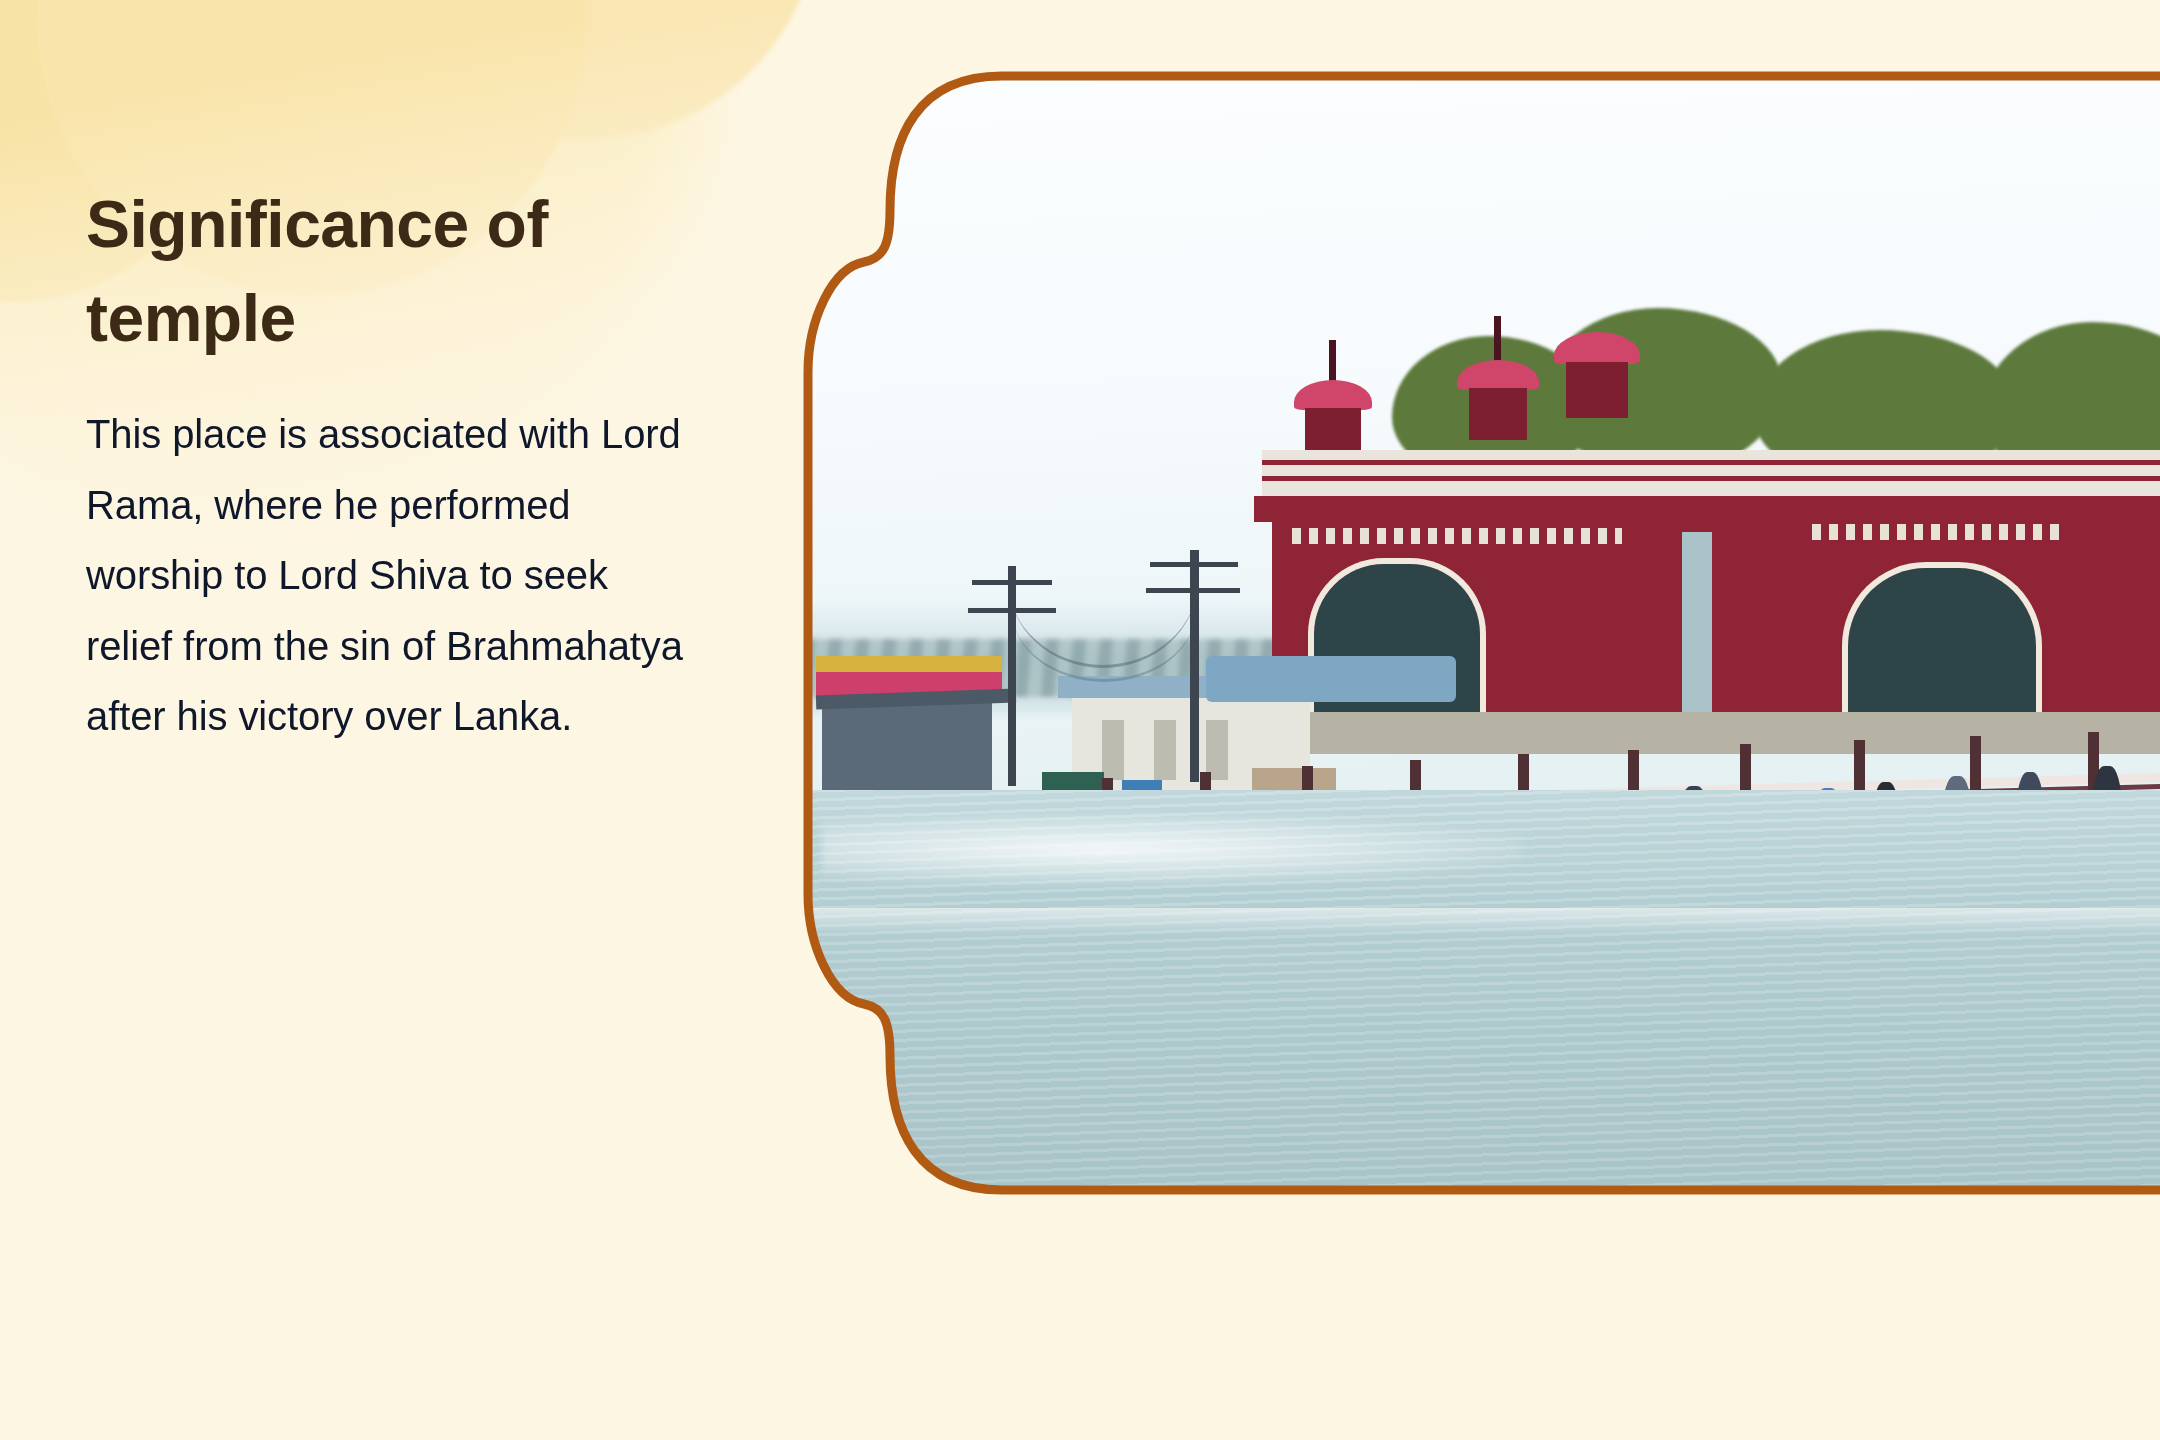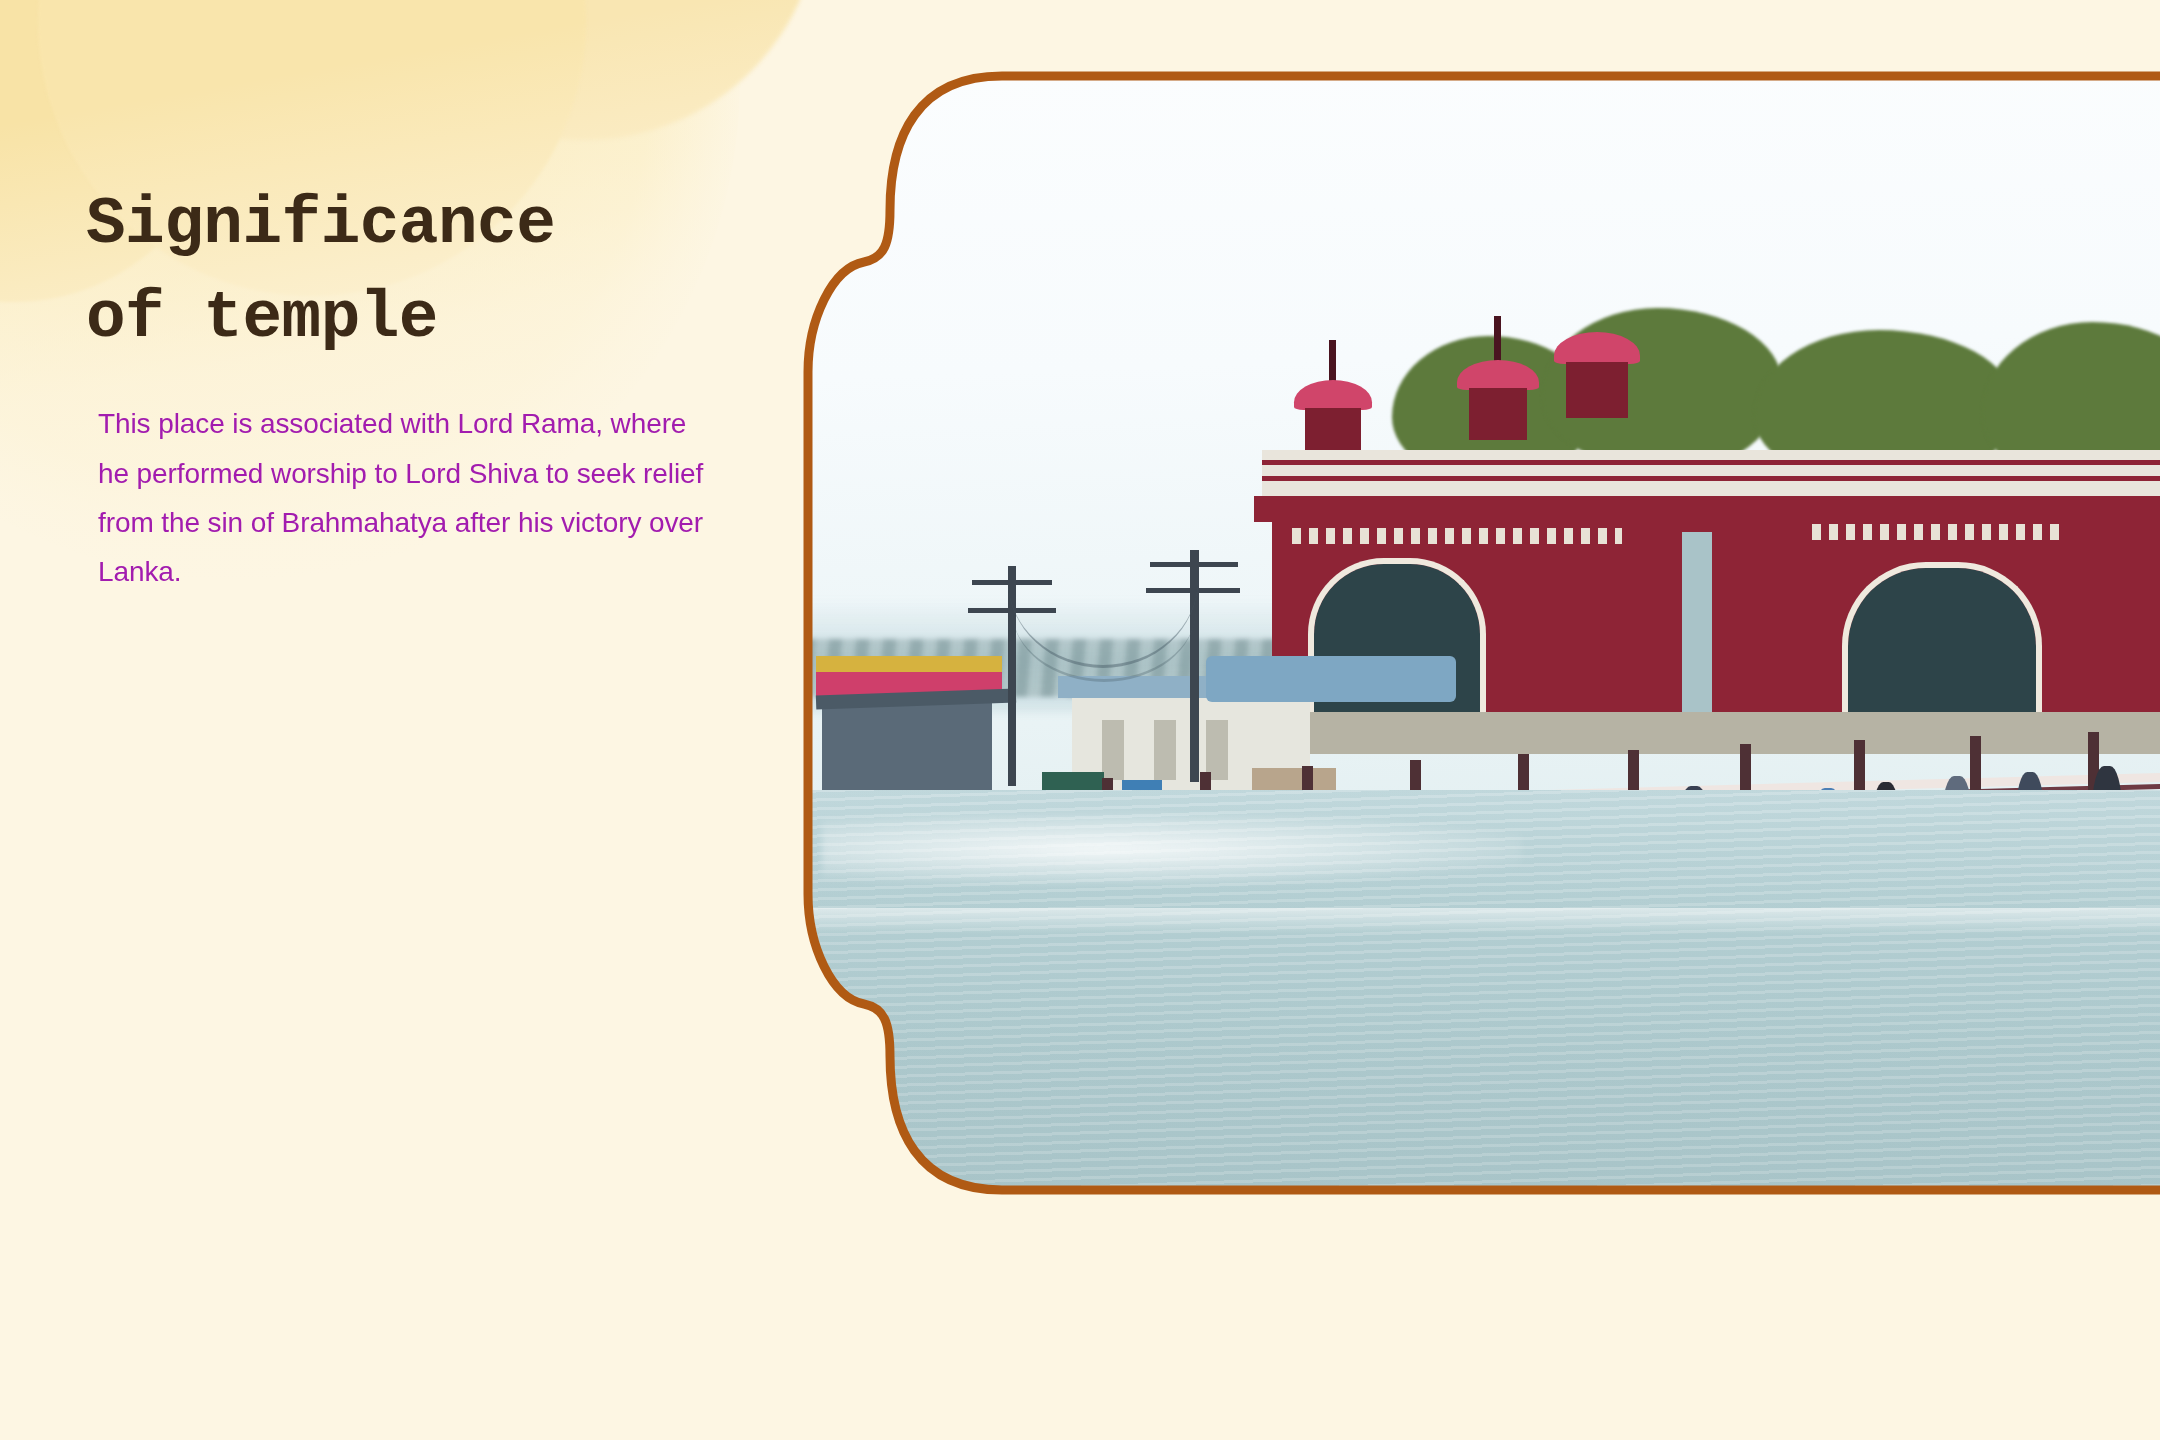--- a/index.html
+++ b/index.html
@@ -64,32 +64,30 @@
     width: 640px;
   }
 
   .headline {
     font-size: 66px;
     font-weight: 700;
     line-height: 1.42;
     letter-spacing: -0.5px;
     color: #3c2a17;
     max-width: 520px;
-    font-family: Liberation Mono, monospace;
   }
 
   .body-copy {
     margin-top: 34px;
-    font-size: 28px;
+    font-size: 40px;
     font-weight: 400;
     line-height: 1.76;
     letter-spacing: -0.1px;
-    color: #a21caf;
+    color: #0f172a;
     max-width: 610px;
-    margin-left: 12px;
   }
 
   
   .photo-frame {
     position: absolute;
     left: 802px; top: 72px;
     width: 1400px; height: 1122px;
   }
   .photo-frame svg { display: block; width: 100%; height: 100%; overflow: visible; }
 

